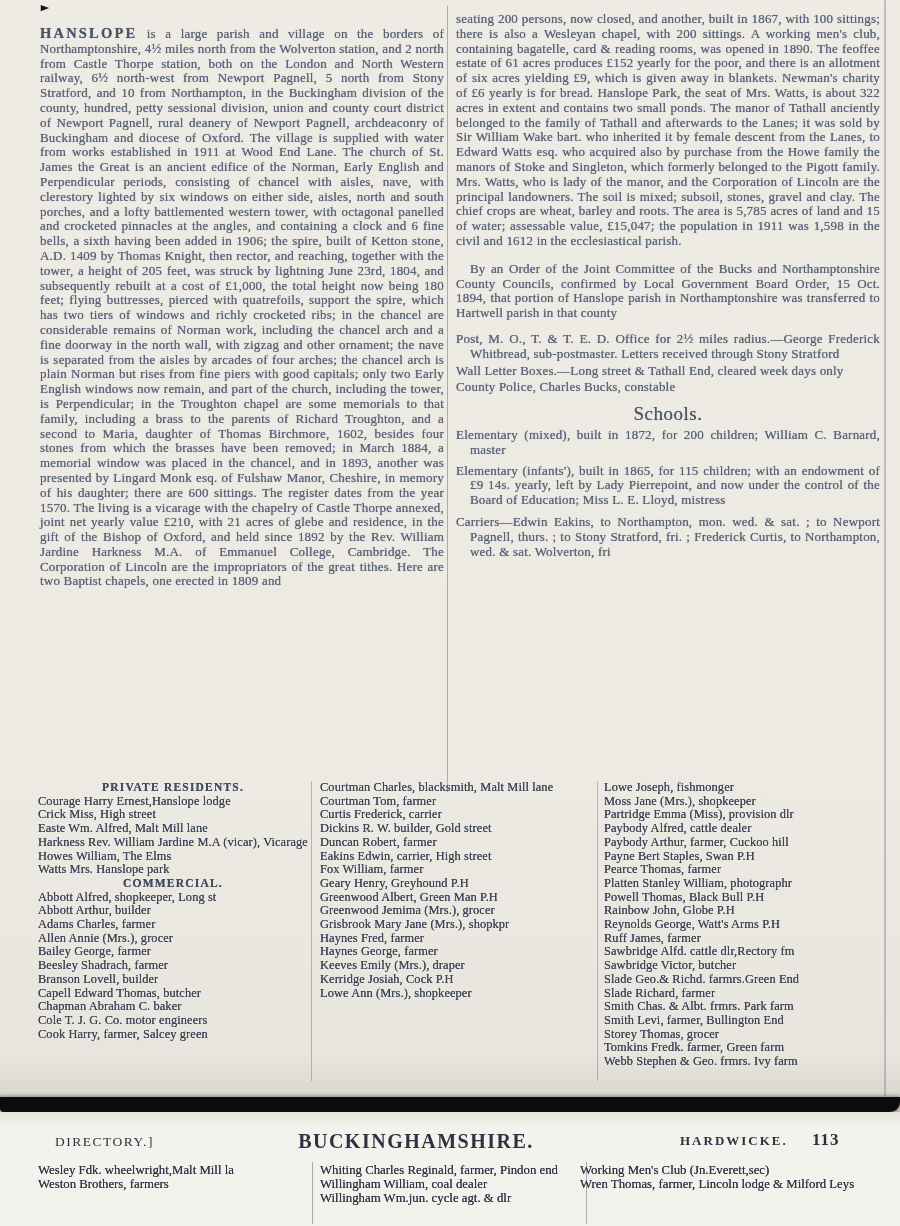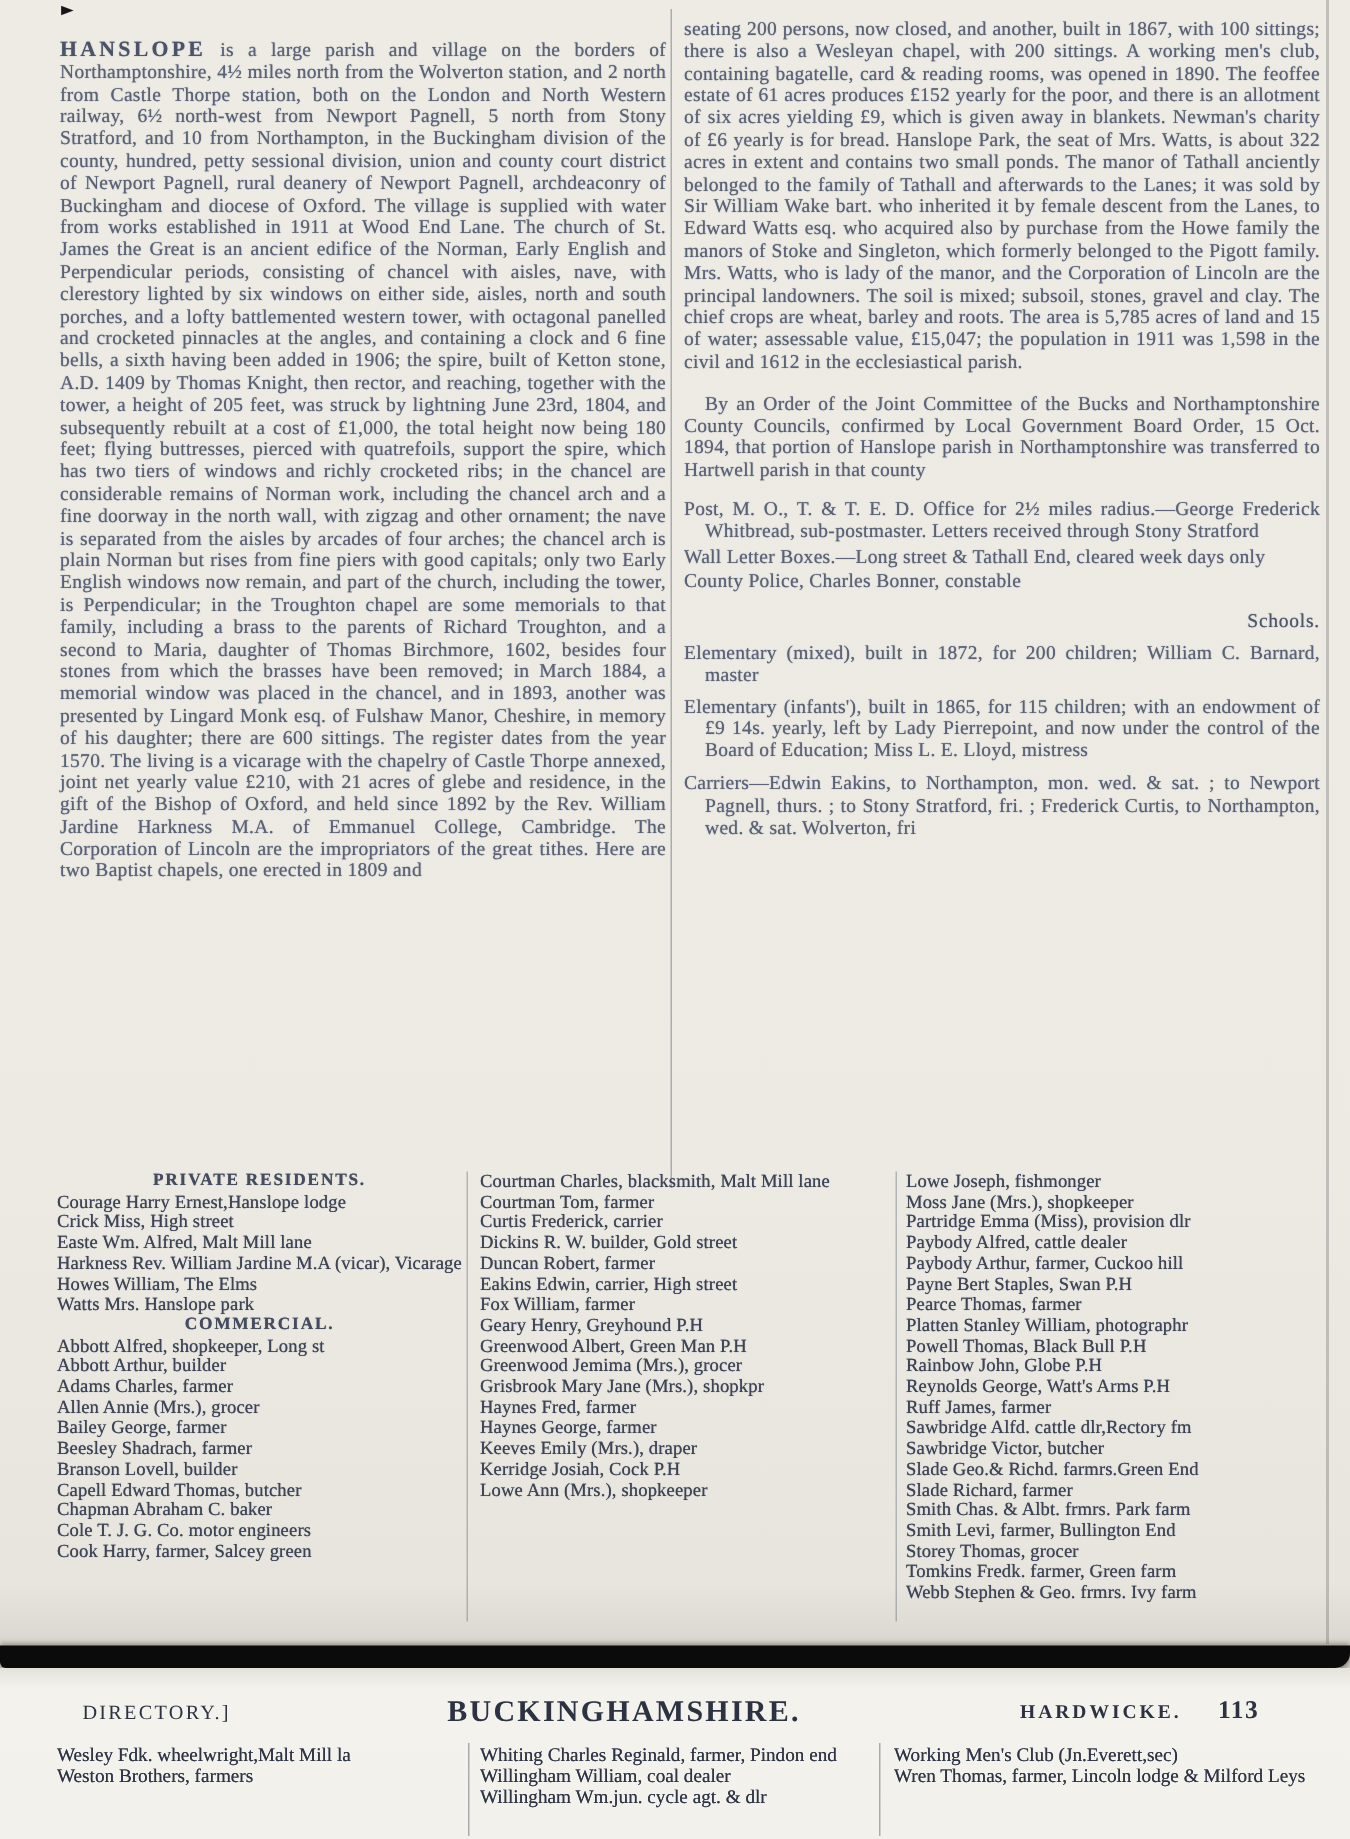--- a/index.html
+++ b/index.html
@@ -34,42 +34,42 @@
   .narrative{
     font-size:13px;line-height:14.8px;text-align:justify;
     color:#5a6277;letter-spacing:.2px;
     text-shadow:0 0 .7px rgba(92,100,122,.85);
   }
   .lead-word{font-weight:bold;font-size:14.5px;letter-spacing:2.2px;color:#4b5368;}
   .para2{text-indent:14px;margin-top:13px;}
   .plain-line{margin-top:1px;padding-left:14px;}
   .hang{padding-left:14px;text-indent:-14px;margin-top:2px;}
   .group-gap{margin-top:11px;}
-  .schools-head{text-align:right;margin-top:12px;margin-bottom:3px;font-size:13px;color:#4e5669;letter-spacing:.5px;}
+  .schools-head{text-align:center;margin-top:12px;margin-bottom:3px;font-size:19px;color:#4e5669;letter-spacing:.5px;}
   
   .dir-col{position:absolute;top:781px;font-size:12.4px;line-height:13.7px;color:#3d4457;
     text-shadow:0 0 .5px rgba(61,68,87,.9);letter-spacing:.1px;}
   .dir-c1{left:38px;width:270px;}
   .dir-c2{left:320px;width:272px;}
   .dir-c3{left:604px;width:278px;}
   .vrule-dir{position:absolute;top:781px;width:1px;height:300px;background:rgba(95,100,115,.40);}
   .vr-d1{left:311px;} .vr-d2{left:597px;}
   .dir-head{text-align:center;font-size:11.5px;letter-spacing:1.2px;color:#454c60;font-weight:bold;}
   .dir-entry{padding-left:13px;text-indent:-13px;}
   
   .foot-head{position:absolute;left:0;top:1130px;width:900px;height:30px;color:#2c3242;}
   .fh-left{position:absolute;left:55px;top:4px;font-size:13.5px;letter-spacing:1.5px;font-variant:small-caps;}
   .fh-center{position:absolute;left:0;top:0;width:832px;text-align:center;font-weight:bold;font-size:20px;letter-spacing:1.5px;}
   .fh-right{position:absolute;left:680px;top:3px;font-size:13px;font-weight:bold;letter-spacing:2px;}
   .fh-page{position:absolute;left:812px;top:0px;font-size:17px;font-weight:bold;letter-spacing:1px;text-align:center;}
   .foot-col{position:absolute;top:1164px;font-size:12.8px;line-height:13.8px;color:#2f3547;
     text-shadow:0 0 .4px rgba(47,53,71,.9);}
   .fc1{left:38px;width:272px;}
   .fc2{left:320px;width:262px;}
-  .fc3{left:596px;width:292px;}
+  .fc3{left:580px;width:292px;}
   .vrule-foot{position:absolute;top:1162px;width:1px;height:62px;background:rgba(80,85,100,.45);}
   .vr-f1{left:312px;} .vr-f2{left:586px;}
 </style>
 </head>
 <body>
 
 <div class="page-top"></div>
 <div class="corner-mark">►</div>
 <div class="vrule-main"></div>
 <div class="edge-line"></div>
@@ -78,21 +78,21 @@
   <span class="lead-word">HANSLOPE</span>
   <span>is a large parish and village on the borders of Northamptonshire, 4½ miles north from the Wolverton station, and 2 north from Castle Thorpe station, both on the London and North Western railway, 6½ north-west from Newport Pagnell, 5 north from Stony Stratford, and 10 from Northampton, in the Buckingham division of the county, hundred, petty sessional division, union and county court district of Newport Pagnell, rural deanery of Newport Pagnell, archdeaconry of Buckingham and diocese of Oxford. The village is supplied with water from works established in 1911 at Wood End Lane. The church of St. James the Great is an ancient edifice of the Norman, Early English and Perpendicular periods, consisting of chancel with aisles, nave, with clerestory lighted by six windows on either side, aisles, north and south porches, and a lofty battlemented western tower, with octagonal panelled and crocketed pinnacles at the angles, and containing a clock and 6 fine bells, a sixth having been added in 1906; the spire, built of Ketton stone, A.D. 1409 by Thomas Knight, then rector, and reaching, together with the tower, a height of 205 feet, was struck by lightning June 23rd, 1804, and subsequently rebuilt at a cost of £1,000, the total height now being 180 feet; flying buttresses, pierced with quatrefoils, support the spire, which has two tiers of windows and richly crocketed ribs; in the chancel are considerable remains of Norman work, including the chancel arch and a fine doorway in the north wall, with zigzag and other ornament; the nave is separated from the aisles by arcades of four arches; the chancel arch is plain Norman but rises from fine piers with good capitals; only two Early English windows now remain, and part of the church, including the tower, is Perpendicular; in the Troughton chapel are some memorials to that family, including a brass to the parents of Richard Troughton, and a second to Maria, daughter of Thomas Birchmore, 1602, besides four stones from which the brasses have been removed; in March 1884, a memorial window was placed in the chancel, and in 1893, another was presented by Lingard Monk esq. of Fulshaw Manor, Cheshire, in memory of his daughter; there are 600 sittings. The register dates from the year 1570. The living is a vicarage with the chapelry of Castle Thorpe annexed, joint net yearly value £210, with 21 acres of glebe and residence, in the gift of the Bishop of Oxford, and held since 1892 by the Rev. William Jardine Harkness M.A. of Emmanuel College, Cambridge. The Corporation of Lincoln are the impropriators of the great tithes. Here are two Baptist chapels, one erected in 1809 and</span>
 </div>
 
 <div class="colR narrative">
   <div>seating 200 persons, now closed, and another, built in 1867, with 100 sittings; there is also a Wesleyan chapel, with 200 sittings. A working men's club, containing bagatelle, card &amp; reading rooms, was opened in 1890. The feoffee estate of 61 acres produces £152 yearly for the poor, and there is an allotment of six acres yielding £9, which is given away in blankets. Newman's charity of £6 yearly is for bread. Hanslope Park, the seat of Mrs. Watts, is about 322 acres in extent and contains two small ponds. The manor of Tathall anciently belonged to the family of Tathall and afterwards to the Lanes; it was sold by Sir William Wake bart. who inherited it by female descent from the Lanes, to Edward Watts esq. who acquired also by purchase from the Howe family the manors of Stoke and Singleton, which formerly belonged to the Pigott family. Mrs. Watts, who is lady of the manor, and the Corporation of Lincoln are the principal landowners. The soil is mixed; subsoil, stones, gravel and clay. The chief crops are wheat, barley and roots. The area is 5,785 acres of land and 15 of water; assessable value, £15,047; the population in 1911 was 1,598 in the civil and 1612 in the ecclesiastical parish.</div>
   <div class="para2">By an Order of the Joint Committee of the Bucks and Northamptonshire County Councils, confirmed by Local Government Board Order, 15 Oct. 1894, that portion of Hanslope parish in Northamptonshire was transferred to Hartwell parish in that county</div>
   <div class="group-gap">
       <div class="hang">Post, M. O., T. &amp; T. E. D. Office for 2½ miles radius.—George Frederick Whitbread, sub-postmaster. Letters received through Stony Stratford</div>
       <div class="hang">Wall Letter Boxes.—Long street &amp; Tathall End, cleared week days only</div>
-      <div class="hang">County Police, Charles Bonner, constable</div>
+      <div class="hang">County Police, Charles Bucks, constable</div>
     </div>
   <div class="schools-head">Schools.</div>
   <div>
       <div class="hang" style="margin-top:6px">Elementary (mixed), built in 1872, for 200 children; William C. Barnard, master</div>
       <div class="hang" style="margin-top:6px">Elementary (infants'), built in 1865, for 115 children; with an endowment of £9 14s. yearly, left by Lady Pierrepoint, and now under the control of the Board of Education; Miss L. E. Lloyd, mistress</div>
     </div>
   <div class="hang" style="margin-top:7px">Carriers—Edwin Eakins, to Northampton, mon. wed. &amp; sat. ; to Newport Pagnell, thurs. ; to Stony Stratford, fri. ; Frederick Curtis, to Northampton, wed. &amp; sat. Wolverton, fri</div>
 </div>
 
 <div class="vrule-dir vr-d1"></div>

